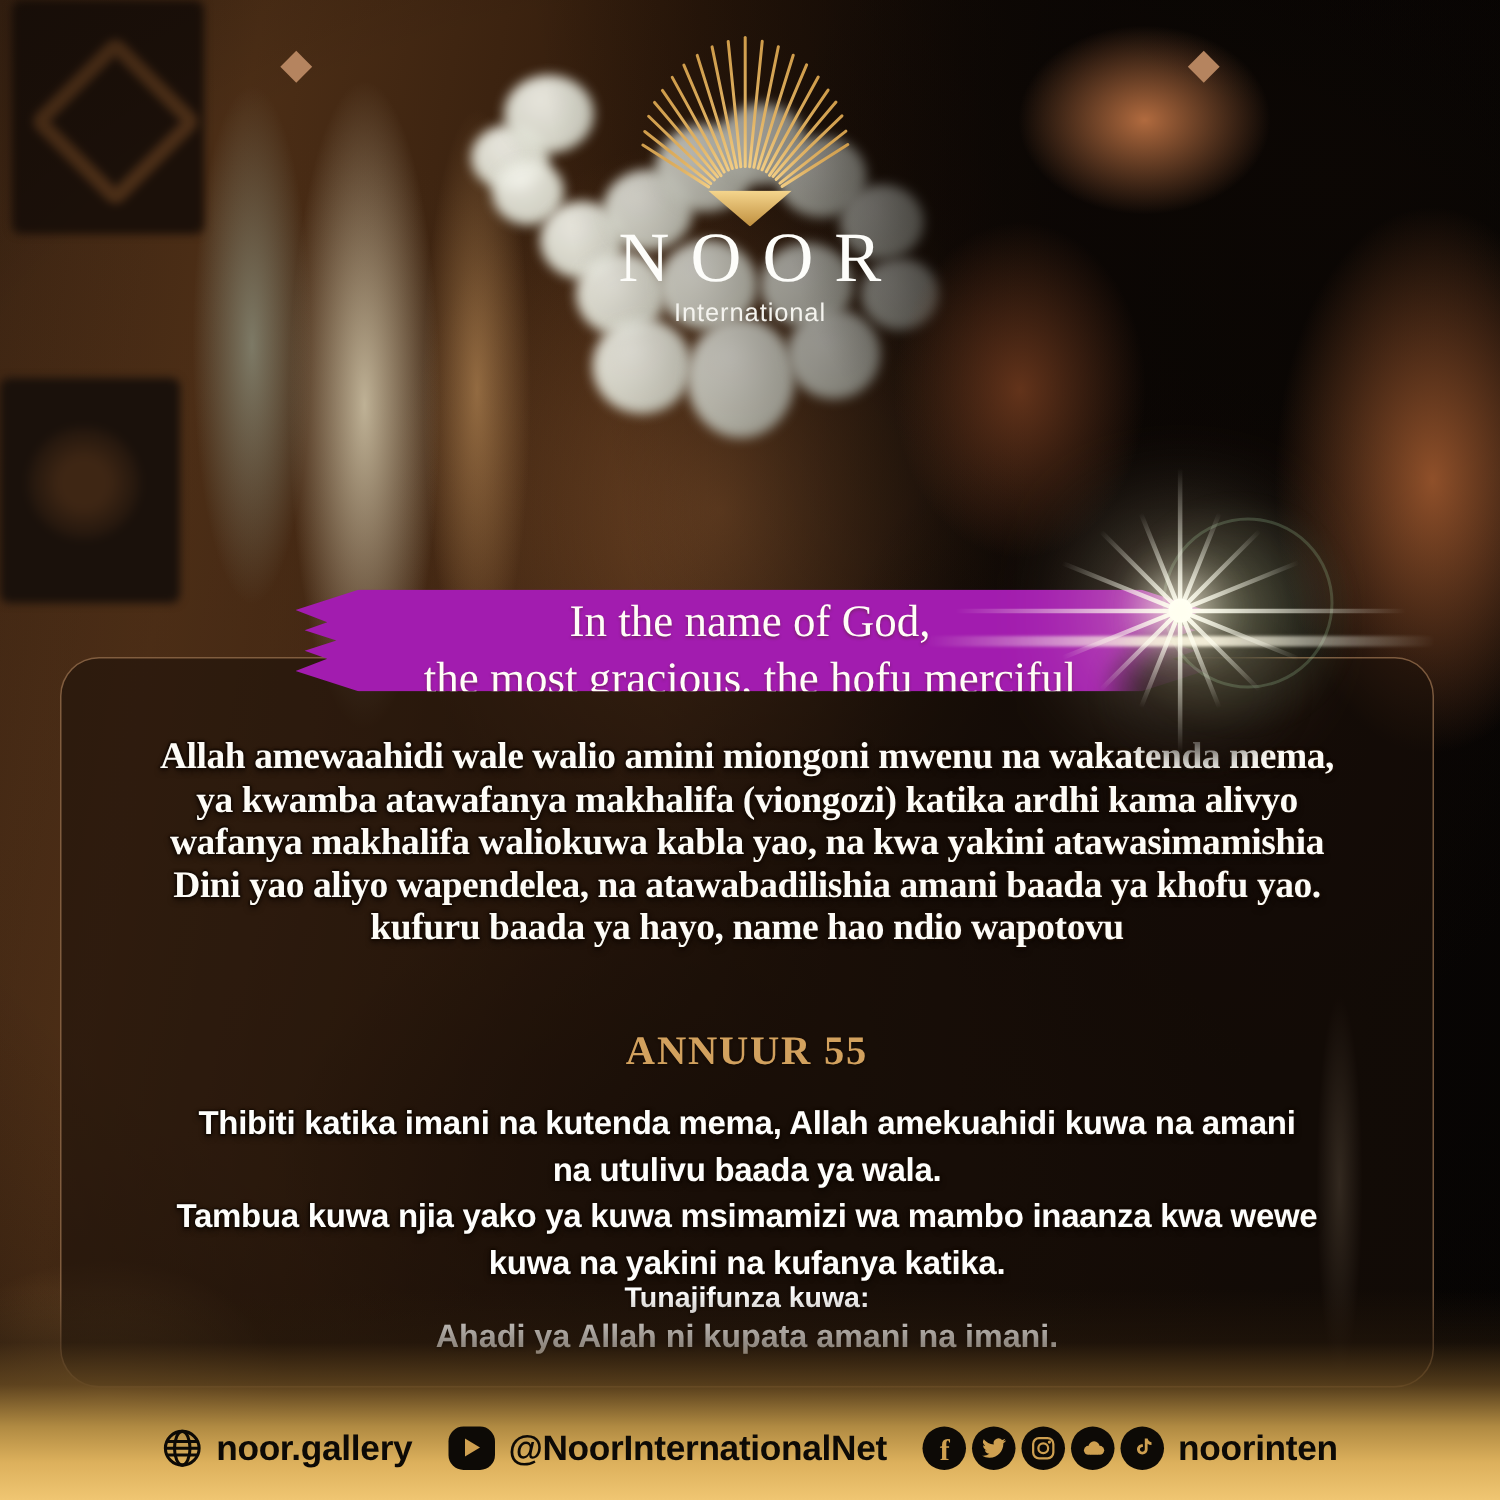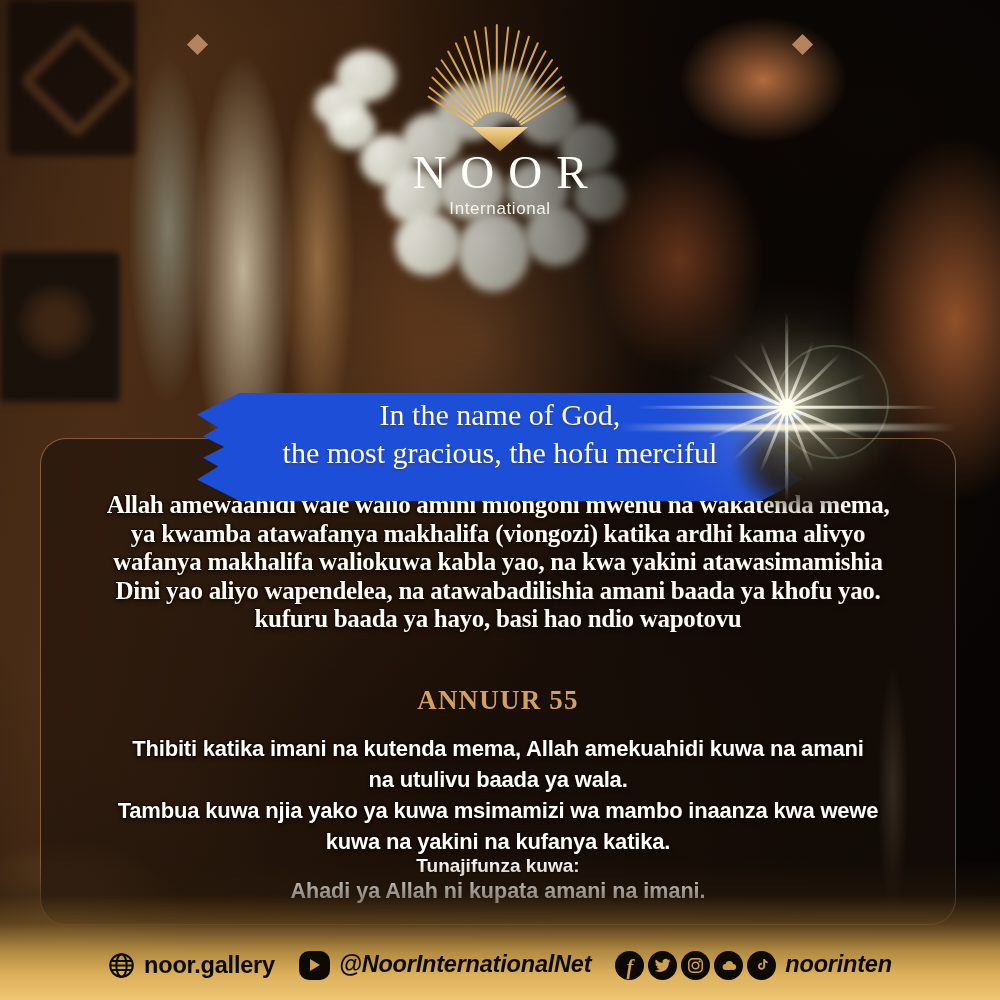--- a/index.html
+++ b/index.html
@@ -53,21 +53,21 @@
   .logo-tri{position:absolute;left:472px;top:127px;width:56px;height:24px;
     background:linear-gradient(to bottom,#f5d68e,#c08f3e);
     clip-path:polygon(0 0,100% 0,50% 100%);}
   .brand-name{position:absolute;left:0;top:146px;width:1000px;text-align:center;
     font-family:"Liberation Serif",serif;font-size:47px;line-height:52px;color:#fdfdfa;
     letter-spacing:14px;text-indent:14px;font-weight:400;}
   .brand-sub{position:absolute;left:0;top:199px;width:1000px;text-align:center;
     font-size:17px;color:#f4f3ee;letter-spacing:.6px;font-weight:400;}
 
   
-  .ribbon{position:absolute;left:197px;top:393px;width:606px;height:108px;z-index:6;background:#1d4ed8;
+  .ribbon{position:absolute;left:197px;top:393px;width:606px;height:68px;z-index:6;background:#a21caf;
     clip-path:polygon(7% 0,93% 0,100% 20%,96.5% 32%,99% 40%,95.5% 50%,99% 60%,96.5% 68%,100% 80%,93% 100%,7% 100%,0 80%,3.5% 68%,1% 60%,4.5% 50%,1% 40%,3.5% 32%,0 20%);}
   .knob{position:absolute;top:37px;width:15px;height:15px;background:#b5845f;transform:rotate(45deg);z-index:6;}
   .knob-l{left:190px;} .knob-r{left:795px;}
   .ribbon-text{position:absolute;left:0;top:3px;width:100%;text-align:center;
     font-family:"Liberation Serif",serif;font-size:30px;line-height:38px;color:#fffdf7;
     text-shadow:0 1px 2px rgba(70,40,20,0.45);}
 
   
   .panel{position:absolute;left:40px;top:438px;width:916px;height:487px;z-index:5;
     border-radius:26px;background:rgba(26,15,9,0.58);
@@ -106,22 +106,22 @@
   .flare-core{position:absolute;left:779px;top:399px;width:16px;height:16px;border-radius:50%;background:#fff;
     box-shadow:0 0 30px 12px rgba(255,250,230,0.95), 0 0 80px 40px rgba(255,240,200,0.45);}
   .spike{position:absolute;left:787px;top:407px;height:2.5px;border-radius:2px;
     background:linear-gradient(90deg, transparent, rgba(255,255,240,0.9) 45%, rgba(255,255,240,0.95) 55%, transparent);}
 
   
   .footer-band{position:absolute;left:0;top:860px;width:1000px;height:140px;z-index:10;
     background:linear-gradient(to bottom, rgba(40,26,12,0) 0%, rgba(40,26,12,0.5) 25%, rgba(95,68,30,0.85) 45%, #b08a42 65%, #dcb05c 82%, #f0c672 100%);}
   .footer-row{position:absolute;left:0;top:944px;width:1000px;height:42px;z-index:11;
     display:flex;align-items:center;justify-content:center;color:#0d0a06;}
-  .grp{display:flex;gap:9px;}
-  .grp + .grp{margin-left:24px;font-style:italic;}
+  .grp{display:flex;align-items:center;gap:9px;}
+  .grp + .grp{margin-left:24px;}
   .footer-row .txt{font-weight:bold;font-size:23.5px;letter-spacing:-0.2px;white-space:nowrap;}
   .yt{width:31px;height:29px;border-radius:10px;background:#0d0a06;display:flex;align-items:center;justify-content:center;}
   .yt .play{width:0;height:0;border-left:10px solid #cfa050;border-top:6px solid transparent;border-bottom:6px solid transparent;margin-left:2px;}
   .soc{display:flex;align-items:center;gap:4px;}
   .circ{width:29px;height:29px;border-radius:50%;background:#0d0a06;display:flex;align-items:center;justify-content:center;}
   .circ svg{display:block;}
   .fb-f{font-family:"Liberation Serif",serif;font-weight:bold;font-size:20px;color:#cfa050;line-height:1;margin-top:3px;}
 </style>
 </head>
 <body>
@@ -151,21 +151,21 @@
     </div>
   <div class="face"></div>
   <div class="vignette"></div>
 
   <div class="panel">
     <div class="verse">
       <div>Allah amewaahidi wale walio amini miongoni mwenu na wakatenda mema,</div>
       <div>ya kwamba atawafanya makhalifa (viongozi) katika ardhi kama alivyo</div>
       <div>wafanya makhalifa waliokuwa kabla yao, na kwa yakini atawasimamishia</div>
       <div>Dini yao aliyo wapendelea, na atawabadilishia amani baada ya khofu yao.</div>
-      <div>kufuru baada ya hayo, basi hao ndio wapotovu</div>
+      <div>kufuru baada ya hayo, name hao ndio wapotovu</div>
     </div>
     <div class="surah-ref">ANNUUR 55</div>
     <div class="commentary">
       <div>Thibiti katika imani na kutenda mema, Allah amekuahidi kuwa na amani</div>
       <div>na utulivu baada ya wala.</div>
       <div>Tambua kuwa njia yako ya kuwa msimamizi wa mambo inaanza kwa wewe</div>
       <div>kuwa na yakini na kufanya katika.</div>
     </div>
     <div class="lesson-label">Tunajifunza kuwa:</div>
     <div class="lesson">Ahadi ya Allah ni kupata amani na imani.</div>

